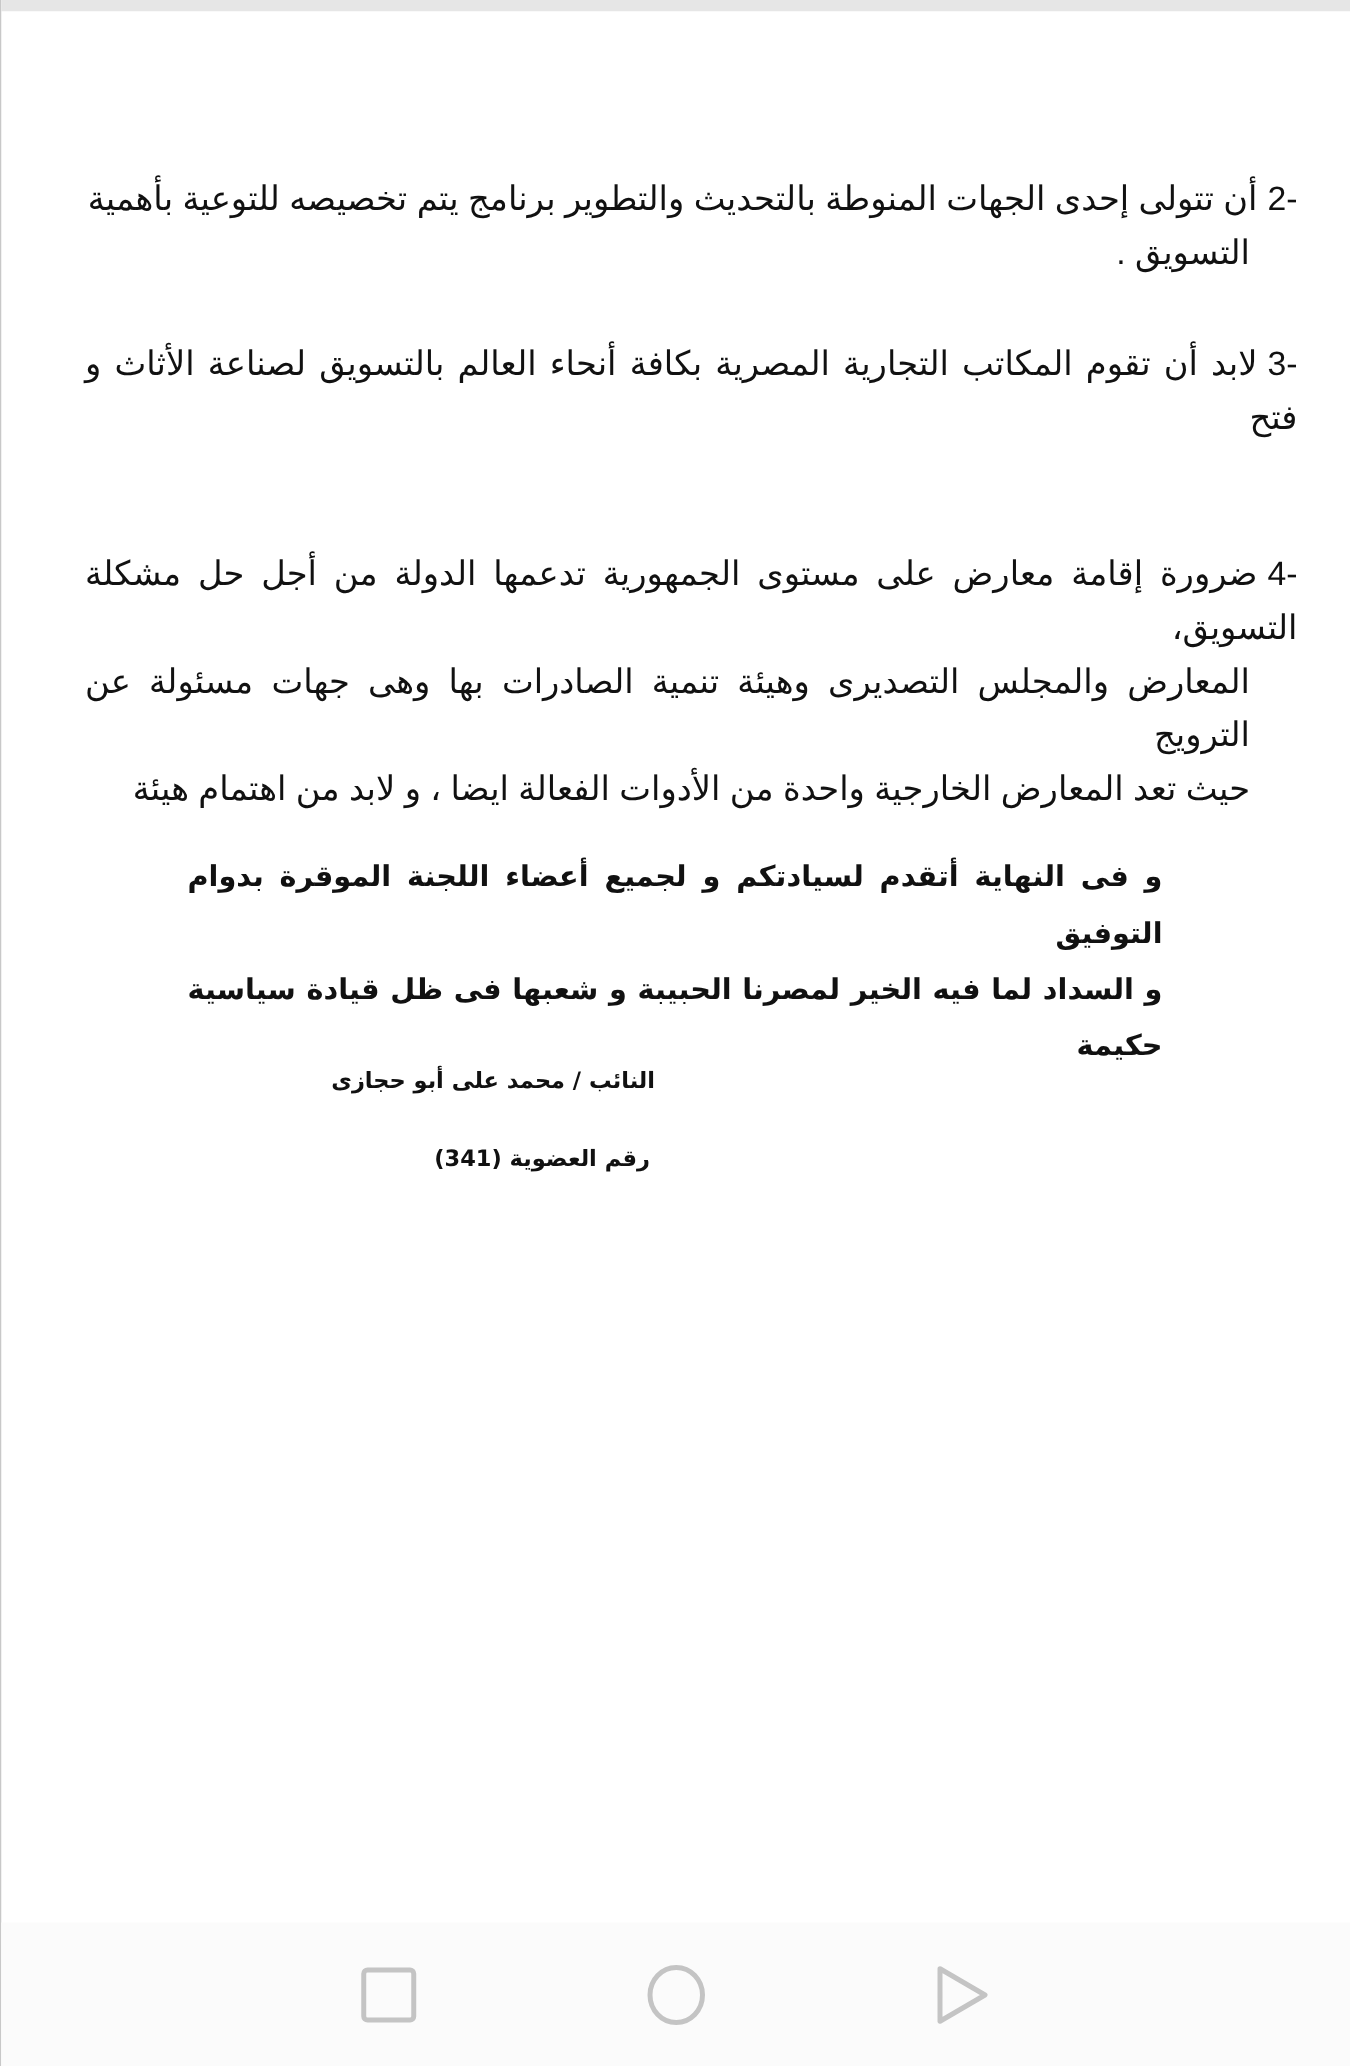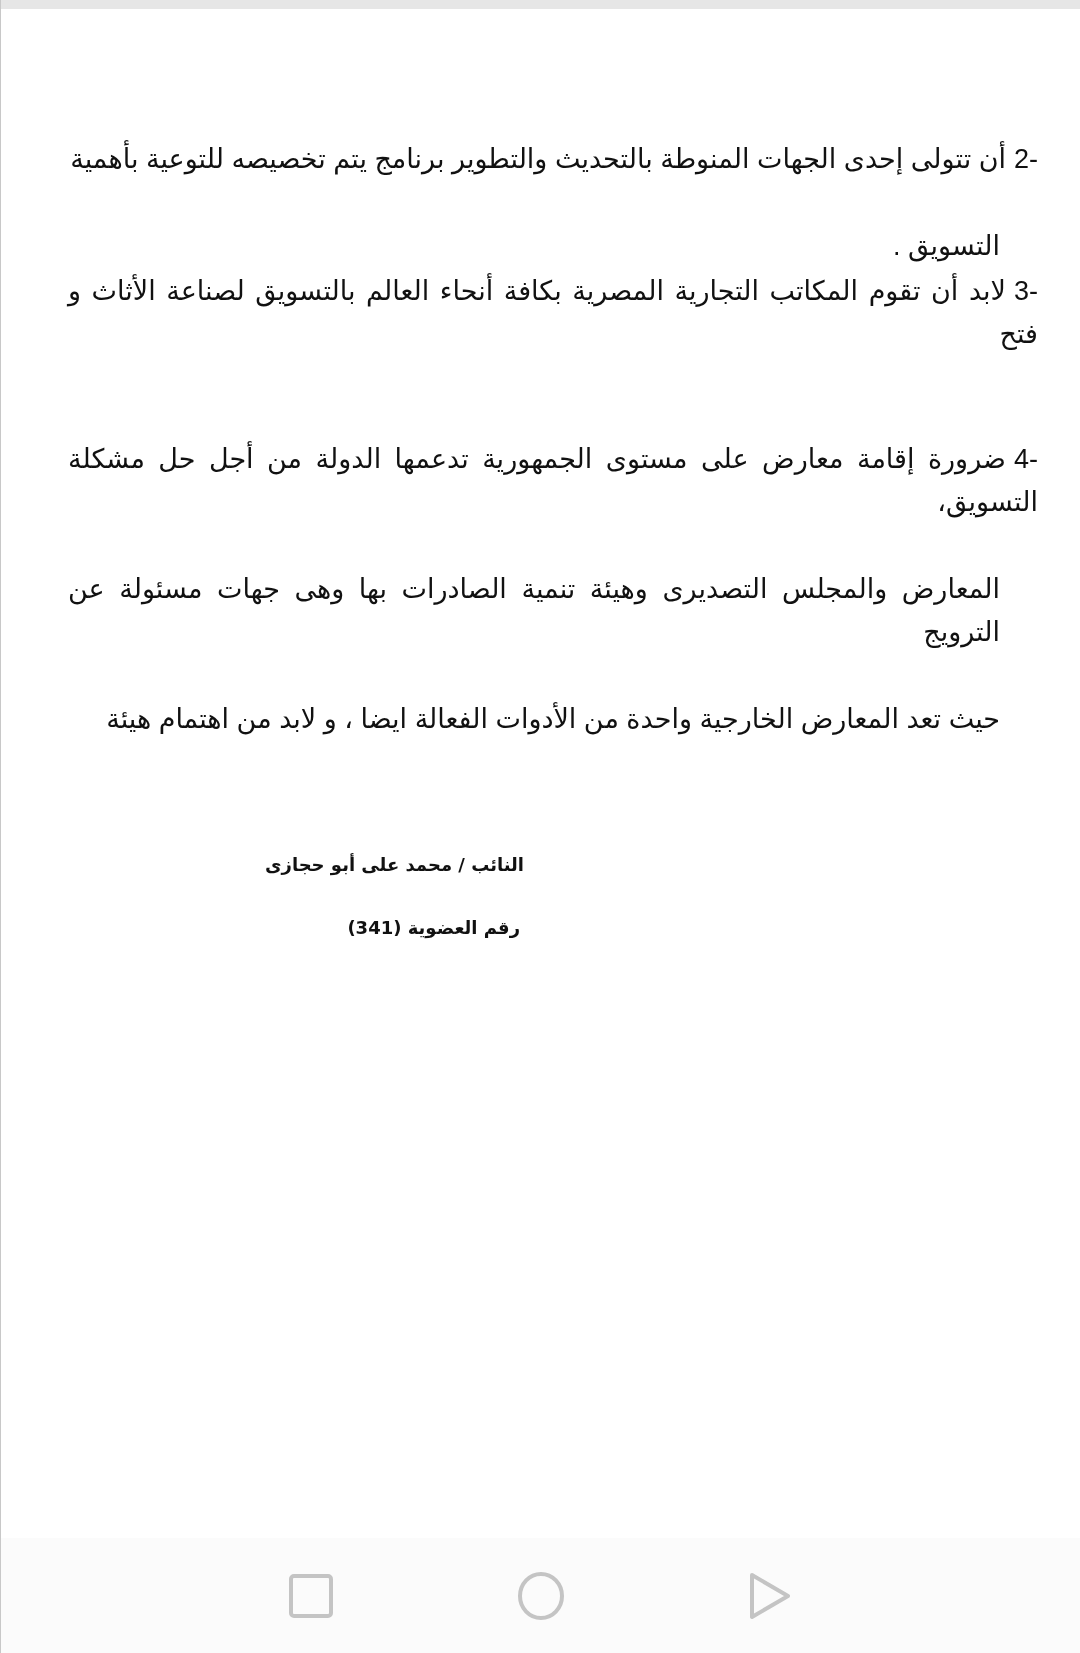--- a/index.html
+++ b/index.html
@@ -45,21 +45,20 @@
       text-align-last: right;
     }
     .para .num {
       display: inline-block;
       margin-left: 8px;
       direction: ltr;
     }
     .para .cont {
       display: block;
       padding-right: 38px;
-      margin-top: 44px;
     }
     .p2 { top: 138px; }
     .p3 { top: 270px; }
     .p4 { top: 438px; }
 
     .closing {
       position: absolute;
       right: 160px;
       width: 780px;
       top: 680px;
@@ -126,20 +125,24 @@
     </div>
 
     <div class="para p4">
       <span>
         <span class="num">4-</span><span>ضرورة إقامة معارض على مستوى الجمهورية تدعمها الدولة من أجل حل مشكلة التسويق،</span>
       </span>
       <span class="cont">المعارض والمجلس التصديرى وهيئة تنمية الصادرات بها وهى جهات مسئولة عن الترويج</span>
       <span class="cont">حيث  تعد المعارض الخارجية واحدة من الأدوات الفعالة  ايضا ، و لابد من اهتمام هيئة</span>
     </div>
 
+    <div class="closing">
+      <div>و فى النهاية أتقدم لسيادتكم و لجميع أعضاء اللجنة الموقرة بدوام التوفيق</div>
+      <div>و السداد لما فيه الخير لمصرنا الحبيبة و شعبها فى ظل قيادة سياسية حكيمة</div>
+    </div>
 
     <div class="sig sig-name">النائب / محمد على أبو حجازى</div>
     <div class="sig sig-member">رقم العضوية (341)</div>
   </div>
 
   <div class="nav-bar">
     <div class="nav-btn nav-recents">
       <svg width="46" height="46" viewBox="0 0 46 46">
         <rect x="3" y="3" width="40" height="40" rx="3" fill="none" stroke="#c4c4c4" stroke-width="4"></rect>
       </svg>

